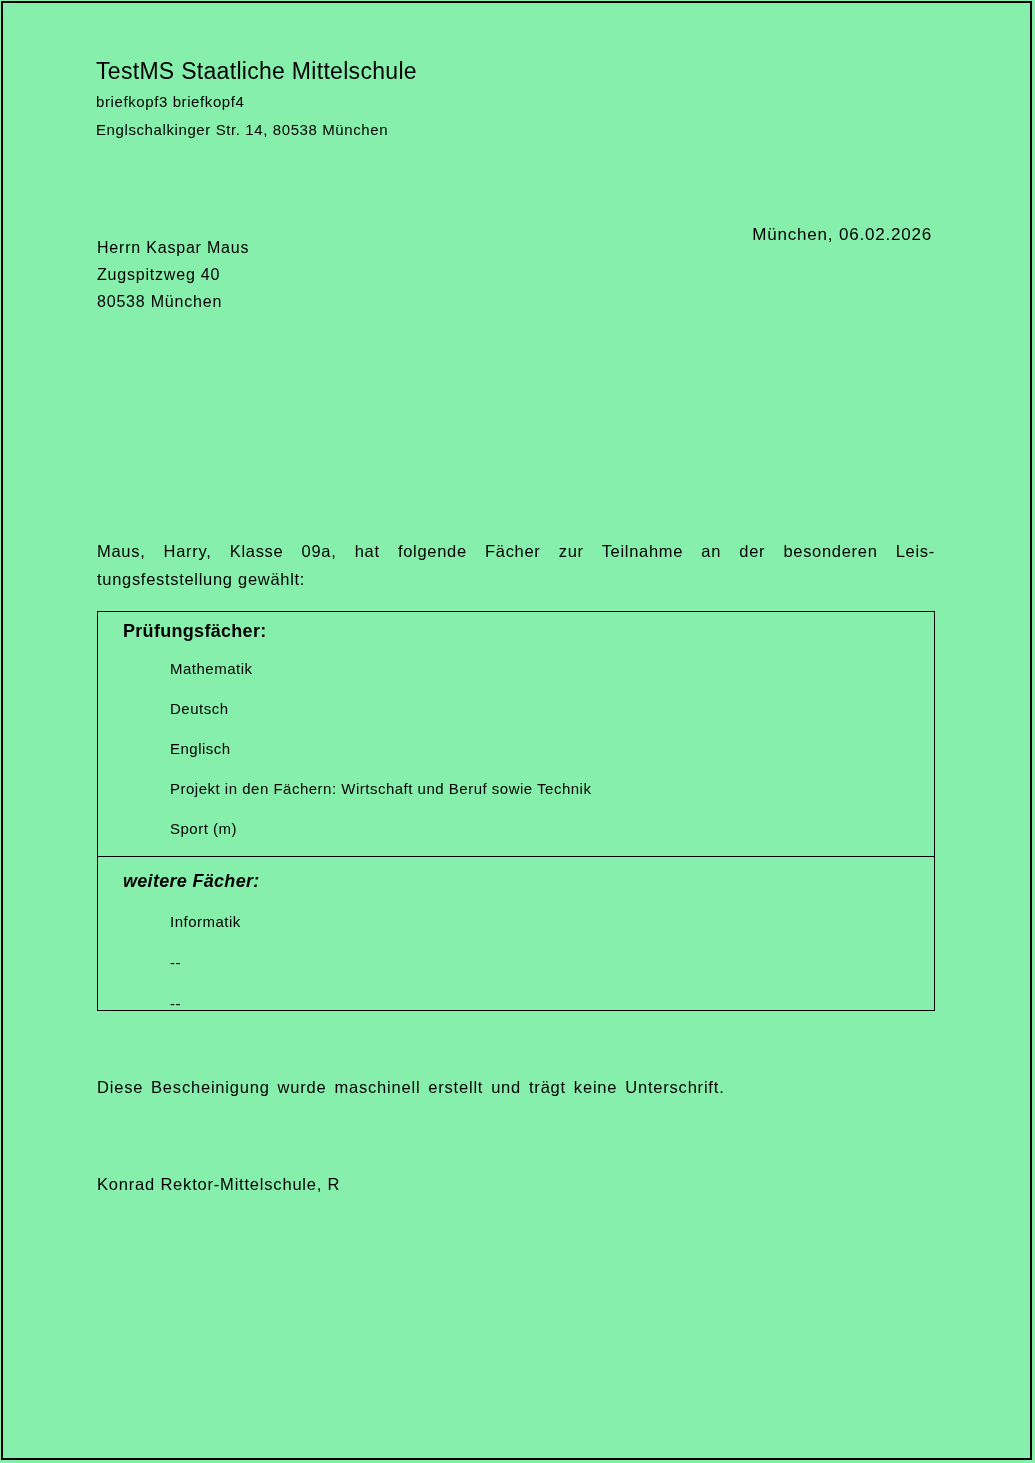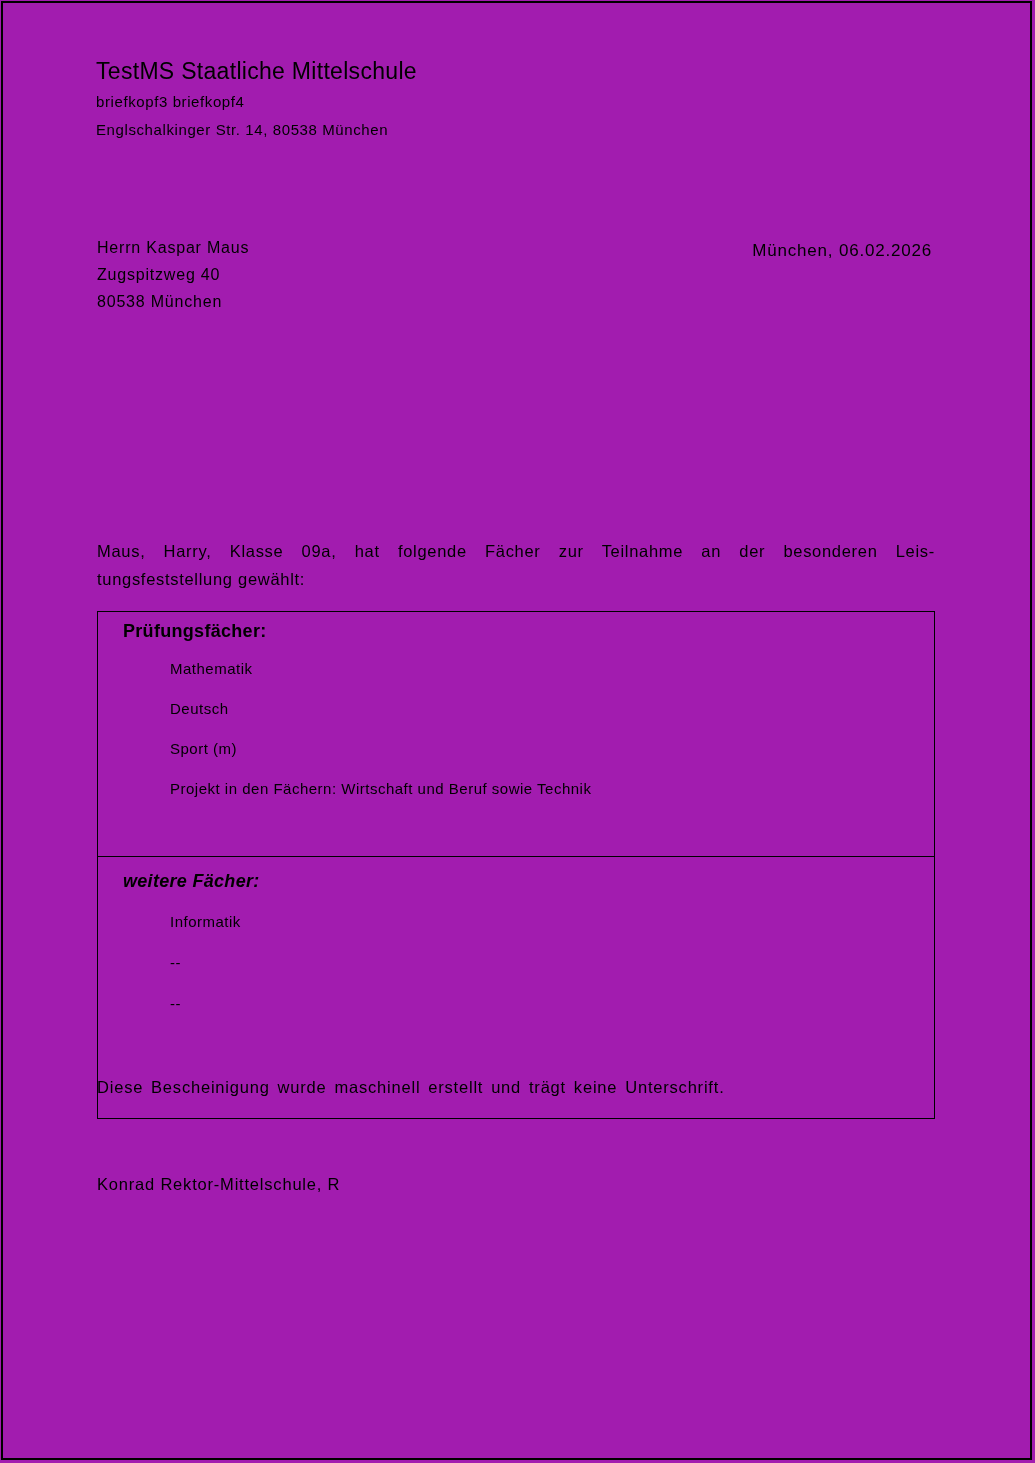--- a/index.html
+++ b/index.html
@@ -4,21 +4,21 @@
 <style>
   html, body {
     margin: 0;
     padding: 0;
     background: #ffffff;
   }
   .page {
     position: relative;
     width: 1035px;
     height: 1463px;
-    background: #a21caf;
+    background: #86efac;
     color: #000000;
     font-family: "Liberation Sans", sans-serif;
     overflow: hidden;
   }
   .page-frame {
     position: absolute;
     left: 1px;
     top: 1px;
     right: 3px;
     bottom: 3px;
@@ -50,21 +50,20 @@
     font-size: 16px;
     line-height: 27px;
     letter-spacing: 0.8px;
   }
   .date-line {
     right: 103px; top: 221px;
     font-size: 17px;
     line-height: 27px;
     letter-spacing: 0.8px;
     text-align: center;
-    margin-top: 16px;
   }
 
   
   .subject {
     left: 97px; top: 470px;
     font-size: 18px;
     font-weight: bold;
     letter-spacing: 0.3px;
     word-spacing: 2px;
   }
@@ -77,21 +76,21 @@
     margin-top: 23px;
   }
   .intro .justified-line {
     text-align: justify;
     text-align-last: justify;
   }
 
   
   .exam-box {
     left: 97px; top: 611px;
-    width: 838px; height: 508px;
+    width: 838px; height: 400px;
     border: 1.5px solid #000000;
     box-sizing: border-box;
   }
   .exam-box .heading {
     position: absolute;
     font-size: 18px;
     font-weight: bold;
     line-height: 22px;
     letter-spacing: 0.3px;
   }
@@ -172,22 +171,23 @@
     <div class="justified-line">Maus, Harry, Klasse 09a, hat folgende Fächer zur Teilnahme an der besonderen Leis-</div>
     <div>tungsfeststellung gewählt:</div>
   </div>
 
   <div class="abs exam-box">
     <div class="heading h-pruefung">Prüfungsfächer:</div>
 
     <div class="subject-list">
       <div>Mathematik</div>
       <div>Deutsch</div>
+      <div>Englisch</div>
+      <div>Projekt in den Fächern: Wirtschaft und Beruf sowie Technik</div>
       <div>Sport (m)</div>
-      <div>Projekt in den Fächern: Wirtschaft und Beruf sowie Technik</div>
     </div>
 
 
     <div class="box-divider"></div>
 
     <div class="heading h-weitere">weitere Fächer:</div>
 
     <div class="weitere-list">
       <div>Informatik</div>
       <div>--</div>

